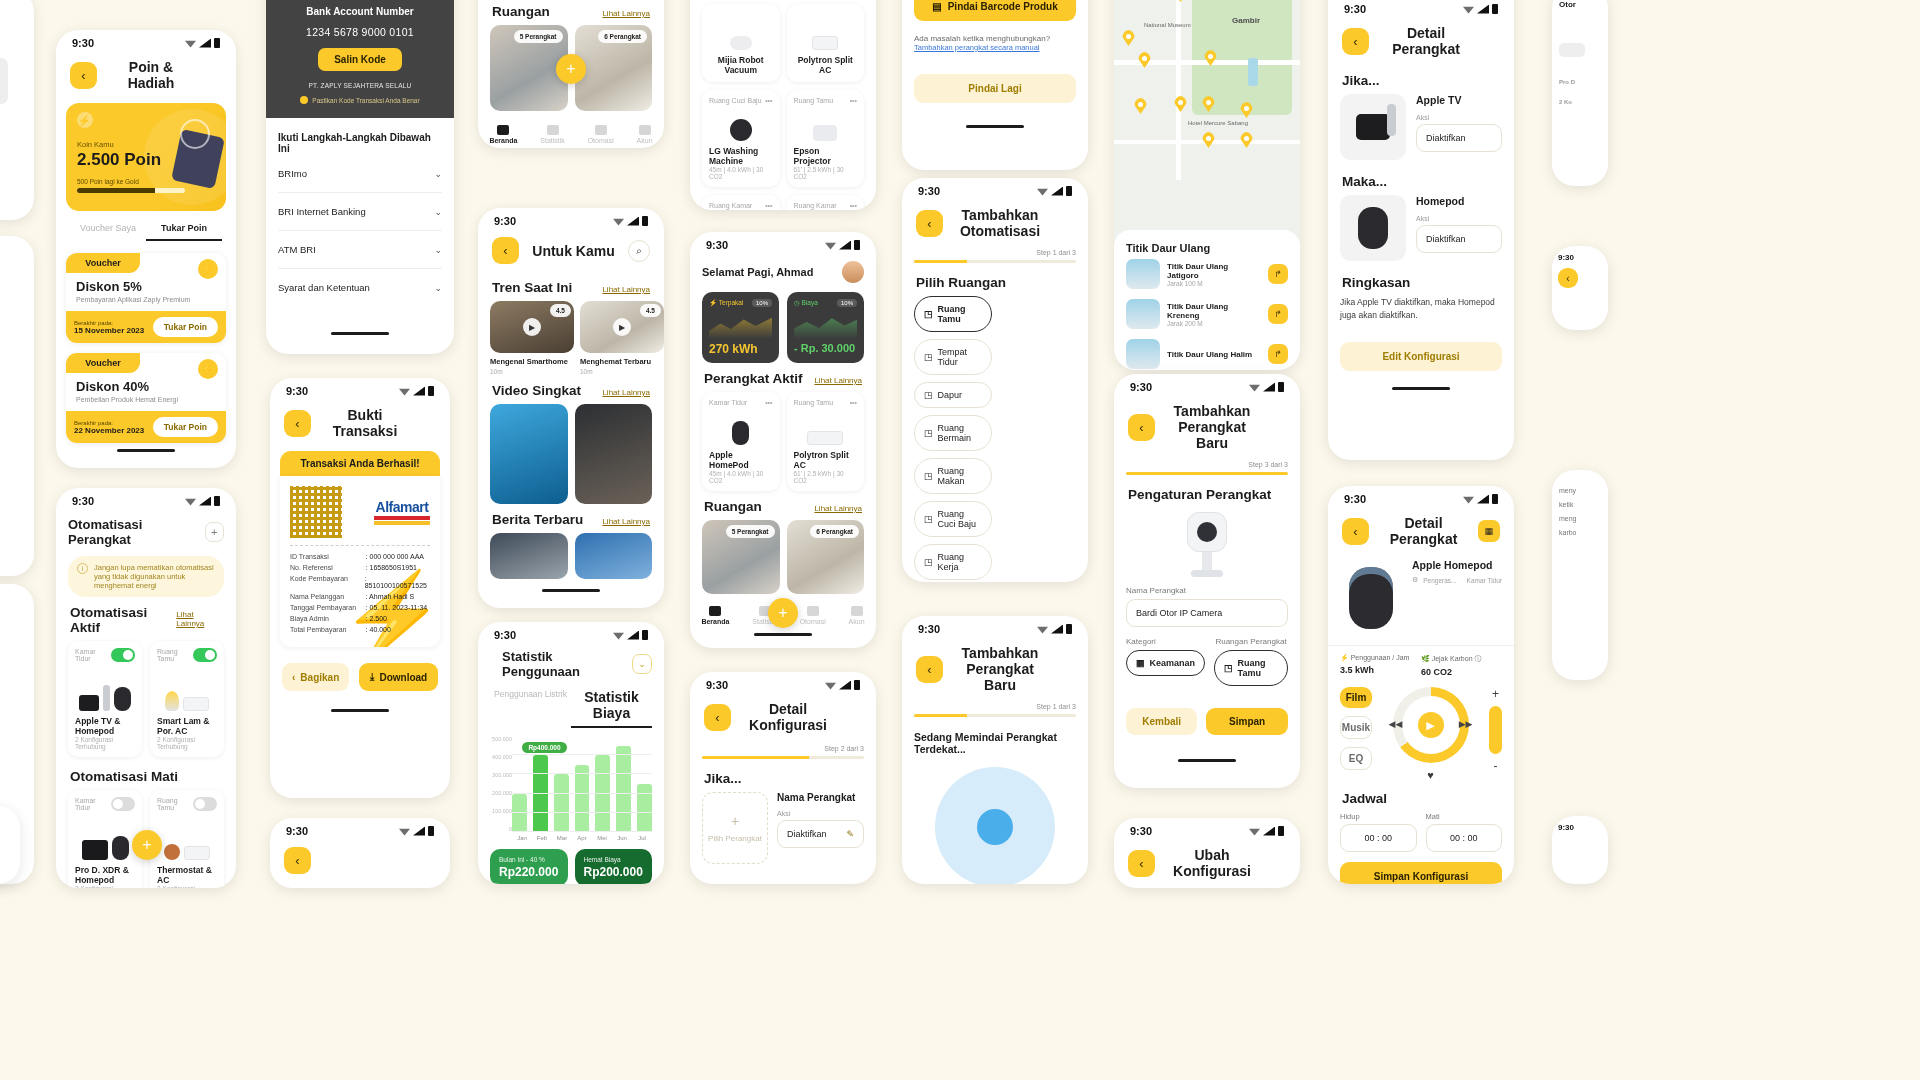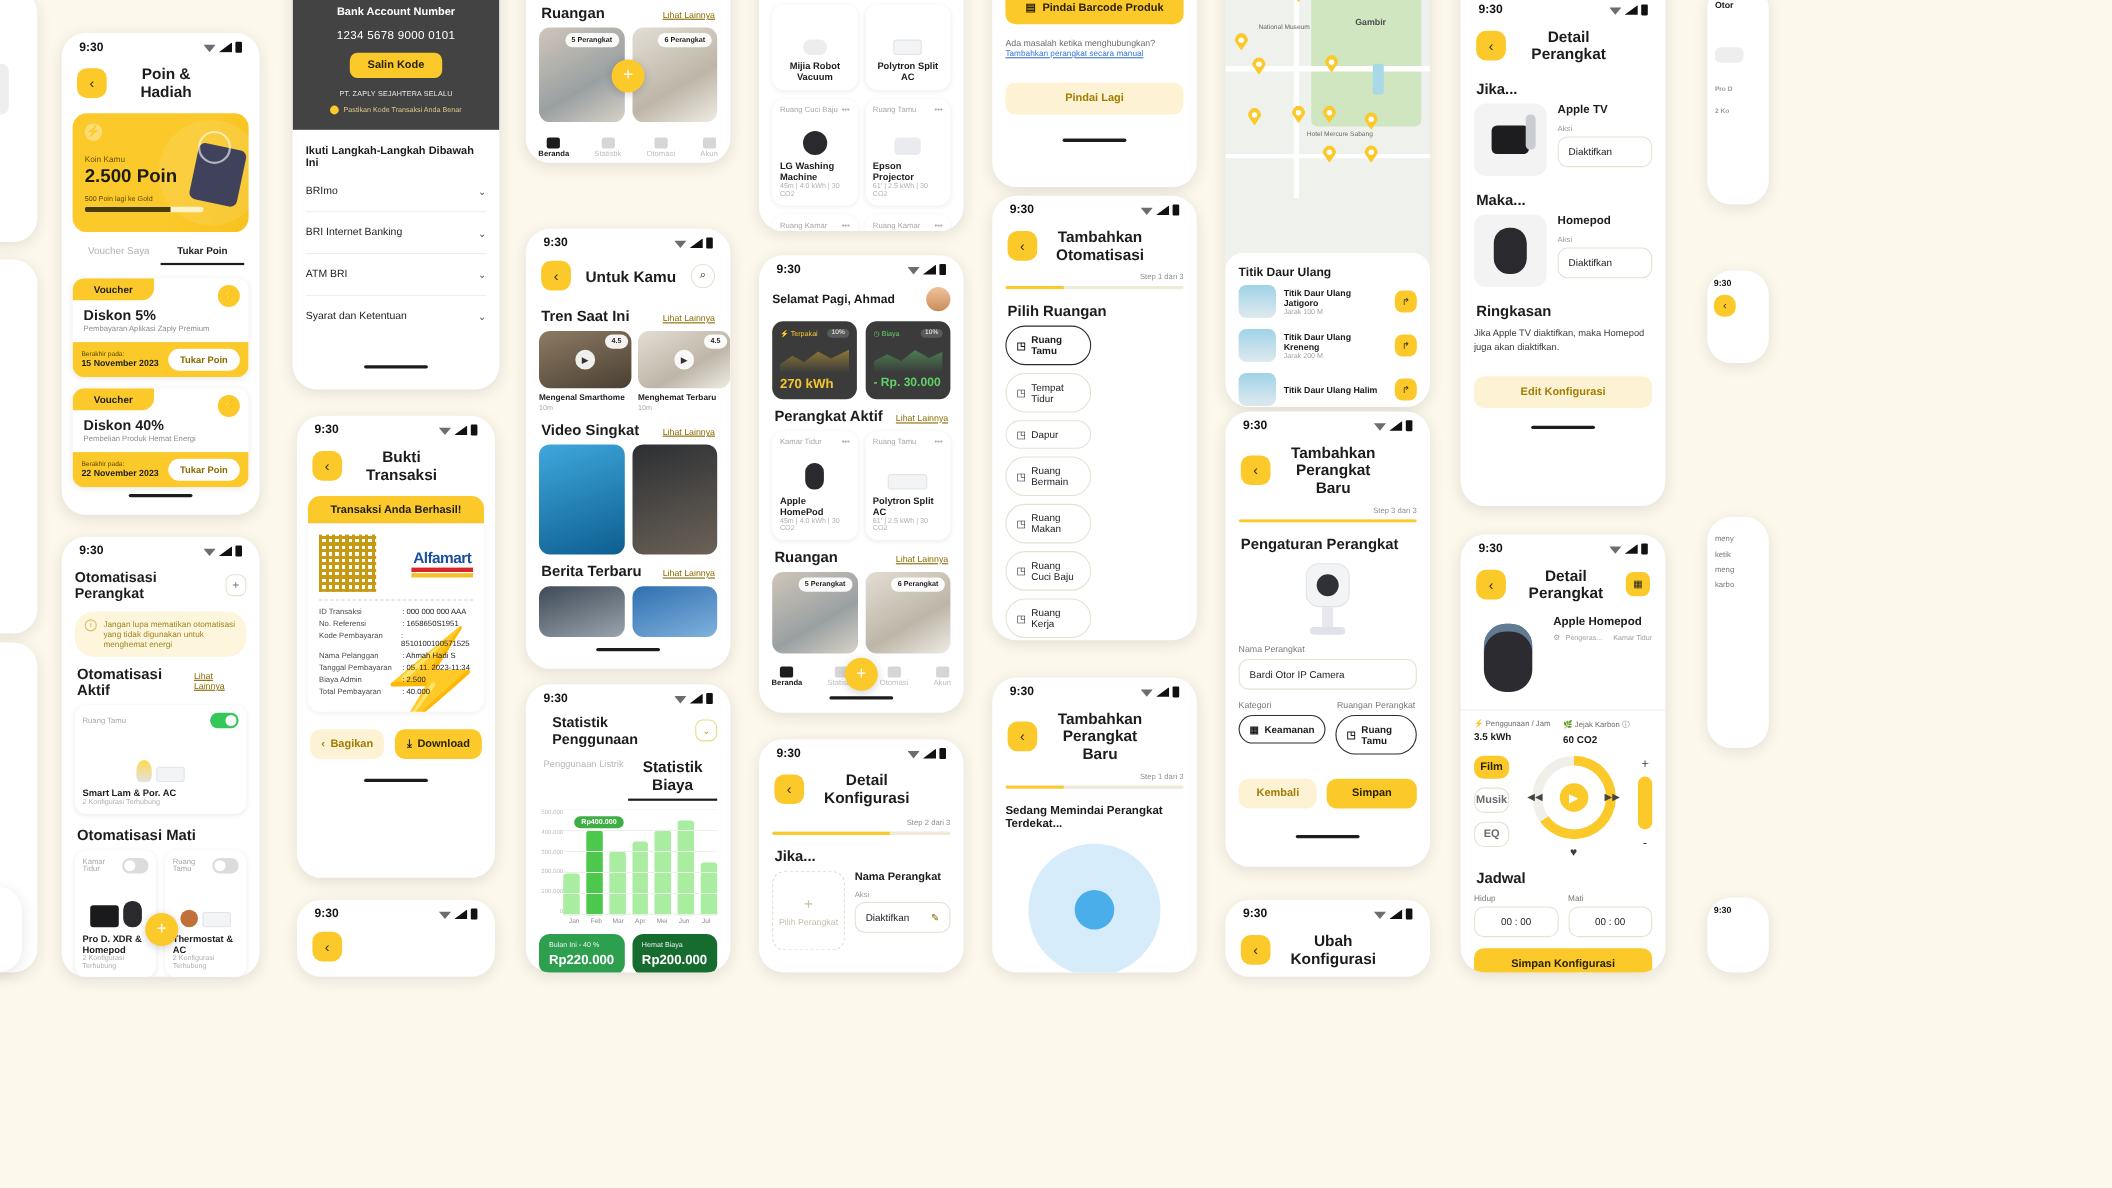--- a/index.html
+++ b/index.html
@@ -304,20 +304,35 @@
       <span>Jangan lupa mematikan otomatisasi yang tidak digunakan untuk menghemat  energi</span>
     </div>
 
     <div class="rowhead">
       <h3>Otomatisasi Aktif</h3>
       <span class="more">Lihat Lainnya</span>
     </div>
     <div style="display:flex;gap:8px;padding:0 12px;">
       <div class="devcard" style="flex:1;">
         <div class="dc-top">
+          <span>Kamar Tidur</span>
+          <span class="tog on">
+              <i></i>
+            </span>
+        </div>
+        <div class="devimgrow">
+          <span class="appletv"></span>
+          <span class="remote"></span>
+          <span class="homepod"></span>
+        </div>
+        <div class="devname">Apple TV &amp; Homepod</div>
+        <div class="devsub">2 Konfigurasi Terhubung</div>
+      </div>
+      <div class="devcard" style="flex:1;">
+        <div class="dc-top">
           <span>Ruang Tamu</span>
           <span class="tog on">
               <i></i>
             </span>
         </div>
         <div class="devimgrow">
           <span class="bulb"></span>
           <span class="ac"></span>
         </div>
         <div class="devname">Smart Lam &amp; Por. AC</div>

